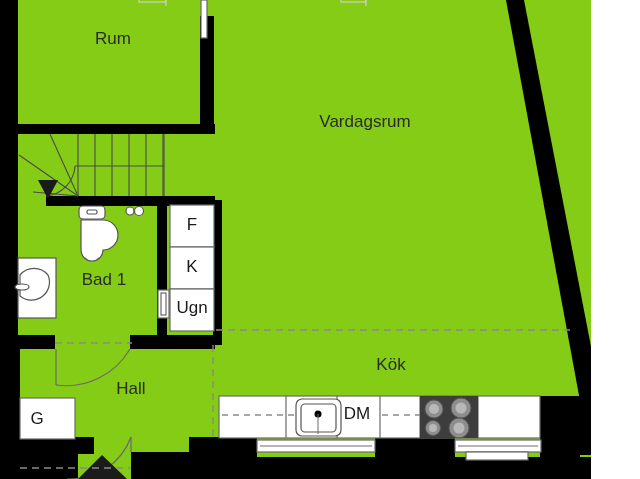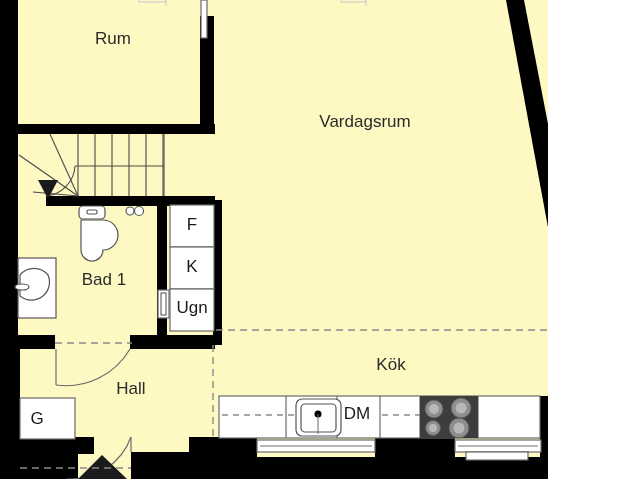--- a/index.html
+++ b/index.html
@@ -5,23 +5,23 @@
   html, body {
     margin: 0;
     padding: 0;
     background: #ffffff;
   }
   body {
     font-family: "Liberation Sans", sans-serif;
   }
   #floorplan-root {
     position: relative;
-    width: 548px;
+    width: 591px;
     height: 479px;
-    background: #fef9c3;
+    background: #84cc16;
     overflow: hidden;
   }
   svg.plan {
     display: block;
     width: 640px;
     height: 479px;
   }
   .room-label {
     font-family: "Liberation Sans", sans-serif;
     fill: #2b2b2b;

